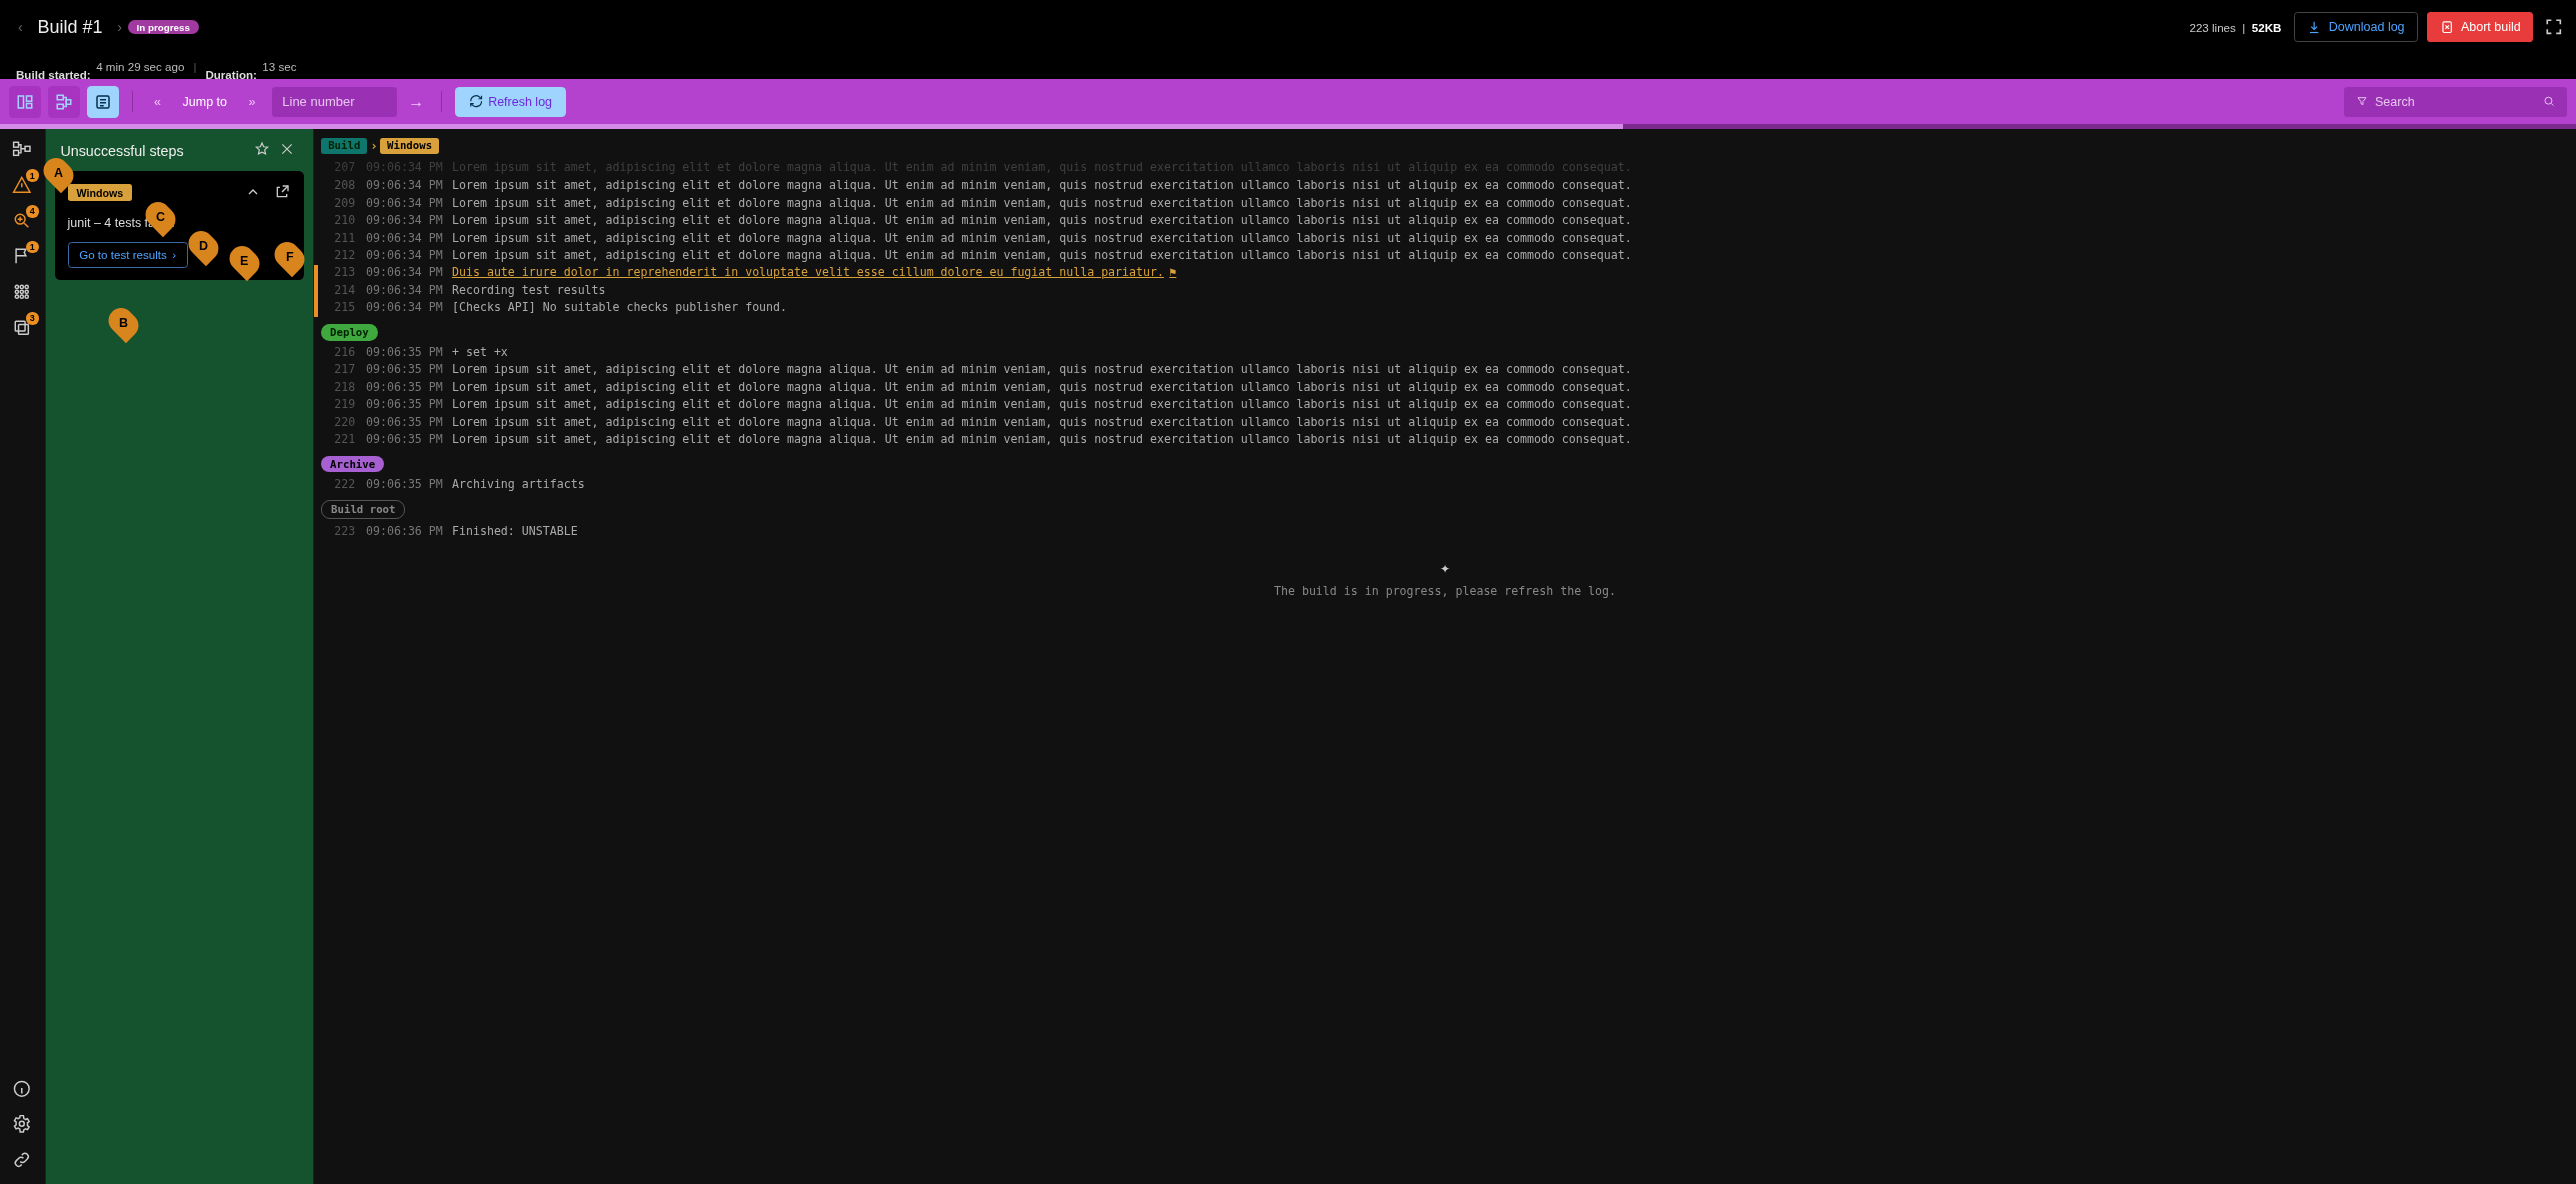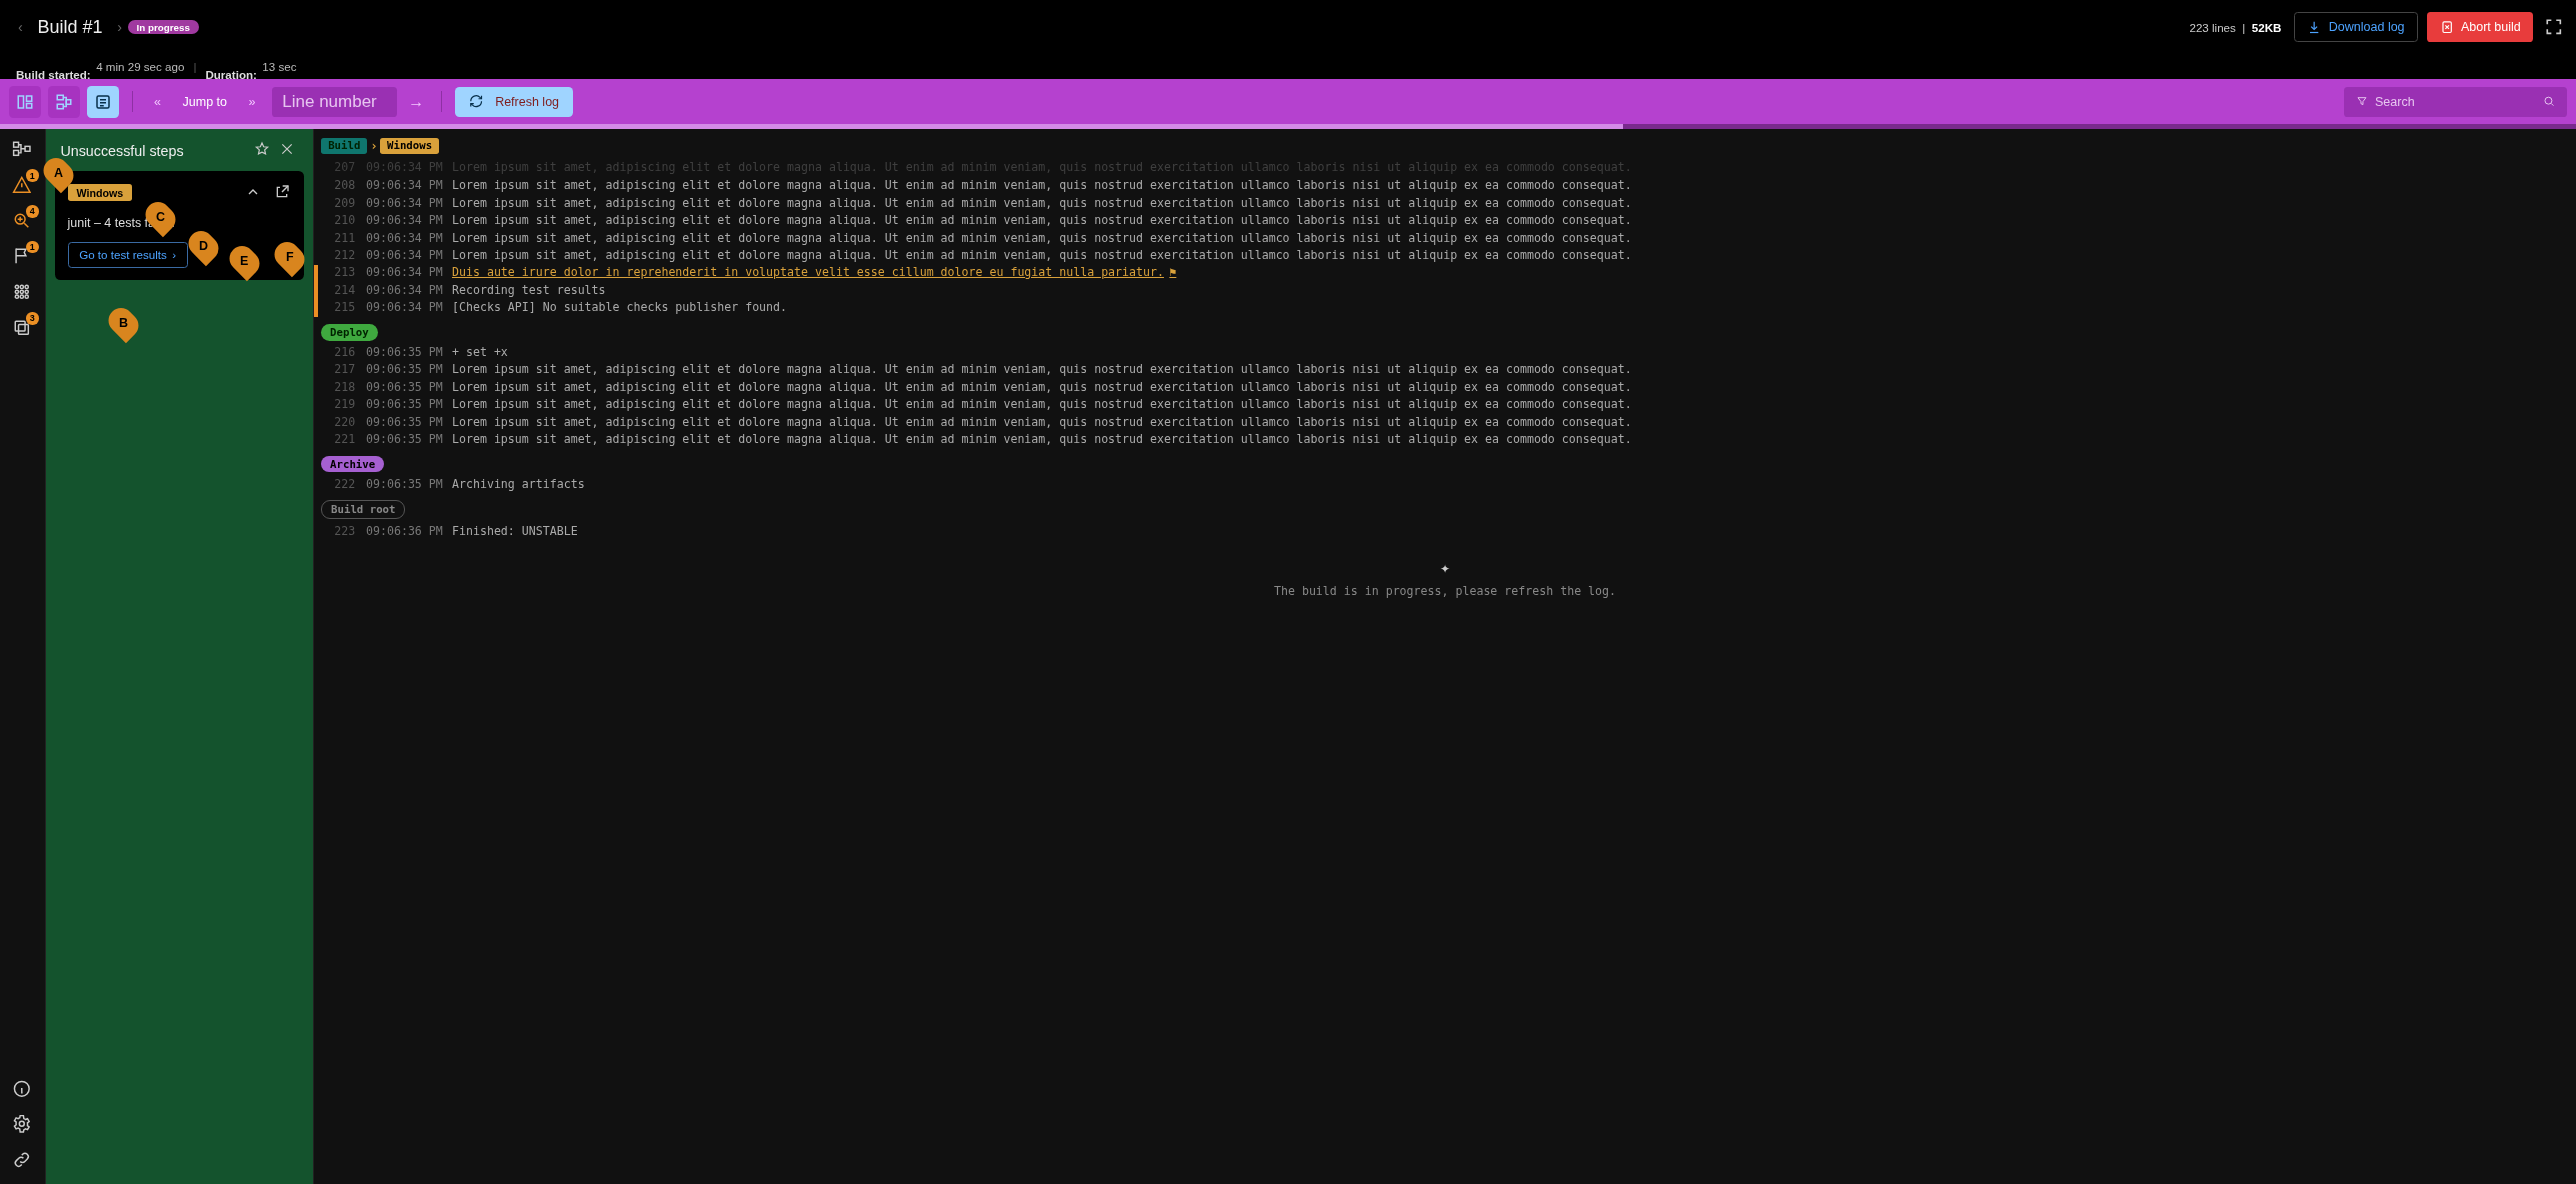--- a/index.html
+++ b/index.html
@@ -35,26 +35,26 @@
     background:#a733c0; cursor:pointer; border:none;
   }
   .pb-btn.active { background:#9fd4ff; }
   .pb-btn svg { width:18px; height:18px; stroke:#072f4a; fill:none; stroke-width:2; }
   .pb-btn:not(.active) svg { stroke:#9fd4ff; }
   .pb-divider { width:0.9px; height:21.4px; background:#8e30a4; margin:0 5.4px; }
   .pb-dblchev { width:25px; display:flex; justify-content:center; color:#f3c7ff; font-size:12.5px; }
   .pb-jump { color:#fff; font-size:12.5px; padding:0 5.4px; }
   .pb-input {
     background:#9a30b3; border:none; border-radius:3.6px; height:30px; width:125px; padding:0 10.7px;
-    color:#fff; font-size:17px; outline:none;
+    color:#fff; font-size:13px; outline:none;
   }
   .pb-input::placeholder { color:#e7c5f0; }
   .pb-refresh {
     background:#9fd4ff; border:none; border-radius:4.5px; height:30px; padding:0 14.3px;
-    display:flex; align-items:center; gap:12px; color:#7f1d1d; font-size:12.5px; cursor:pointer;
+    display:flex; align-items:center; gap:5px; color:#6d28d9; font-size:12.5px; cursor:pointer;
   }
   .pb-search {
     margin-left:auto; background:#9a30b3; border:none; border-radius:3.6px; height:30px;
     width:223px; display:flex; align-items:center; padding:0 12px; gap:7.1px;
   }
   .pb-search input { background:transparent; border:none; outline:none; color:#fff; flex:1; font-size:12.5px; }
   .pb-search input::placeholder { color:#e7c5f0; }
   .pb-search svg { stroke:#e7c5f0; }
   .progress-line { height:4.5px; background:#7a2a8d; position:relative; }
   .progress-line .done { position:absolute; left:0; top:0; bottom:0; background:#d48be8; }

